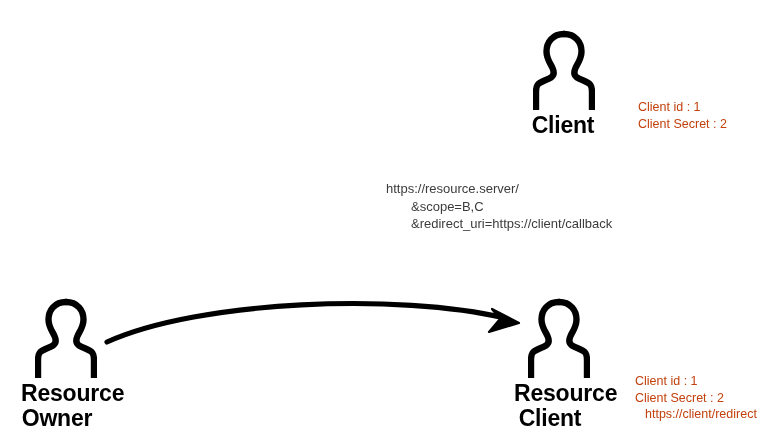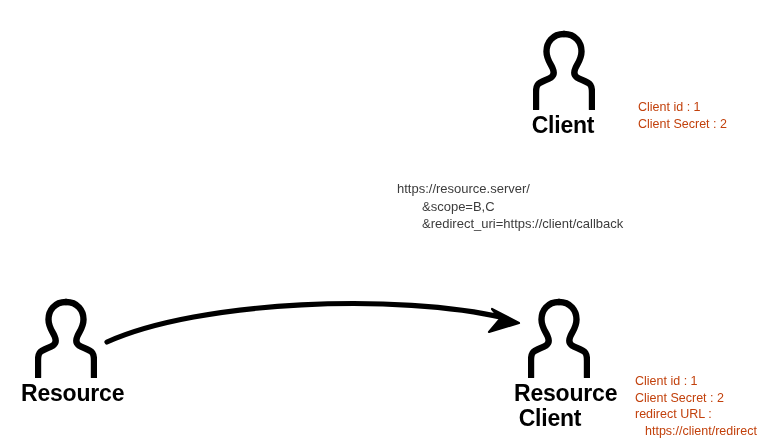--- a/index.html
+++ b/index.html
@@ -103,21 +103,20 @@
 
   
   #request-url {
     position: absolute;
     left: 386px;
     top: 180px;
     color: #3c3c3c;
     font-size: 13px;
     line-height: 17.5px;
     white-space: nowrap;
-    margin-left: 11px;
   }
   #request-url .url-line {
     display: block;
   }
   #request-url .url-line.param {
     padding-left: 25px;
   }
 
   
   #flow-arrow {
@@ -184,20 +183,21 @@
       <path d="M 31 4
                C 19.5 4, 13.5 12.5, 13.5 21.5
                C 13.5 29, 17.5 33.5, 19.5 38
                C 21.5 42.5, 21 45.5, 18 47.5
                C 14 50, 7 51.5, 4.5 55
                C 3 57.2, 3 60, 3 63
                L 3 79" fill="none" stroke="#000000" stroke-width="6.4" stroke-linecap="round" stroke-linejoin="round"></path>
     </svg>
     <div class="actor-label">
       <span class="lbl-line">Resource</span>
+      <span class="lbl-line">Owner</span>
     </div>
   </div>
 
   <div class="actor" id="actor-resource-server">
     <svg class="person-icon" width="62" height="80" viewBox="0 0 62 80" xmlns="http://www.w3.org/2000/svg">
       <path d="M 31 4
                C 42.5 4, 48.5 12.5, 48.5 21.5
                C 48.5 29, 44.5 33.5, 42.5 38
                C 40.5 42.5, 41 45.5, 44 47.5
                C 48 50, 55 51.5, 57.5 55
@@ -213,17 +213,16 @@
     </svg>
     <div class="actor-label">
       <span class="lbl-line">Resource</span>
       <span class="lbl-line">Client</span>
     </div>
   </div>
 
   <div class="info-block" id="server-credentials">
     <span class="info-line">Client id : 1</span>
     <span class="info-line">Client Secret : 2</span>
-    <span class="info-line">redirect URL :</span>
     <span class="info-line indented">https://client/redirect</span>
   </div>
 
 </div>
 
 </body></html>

